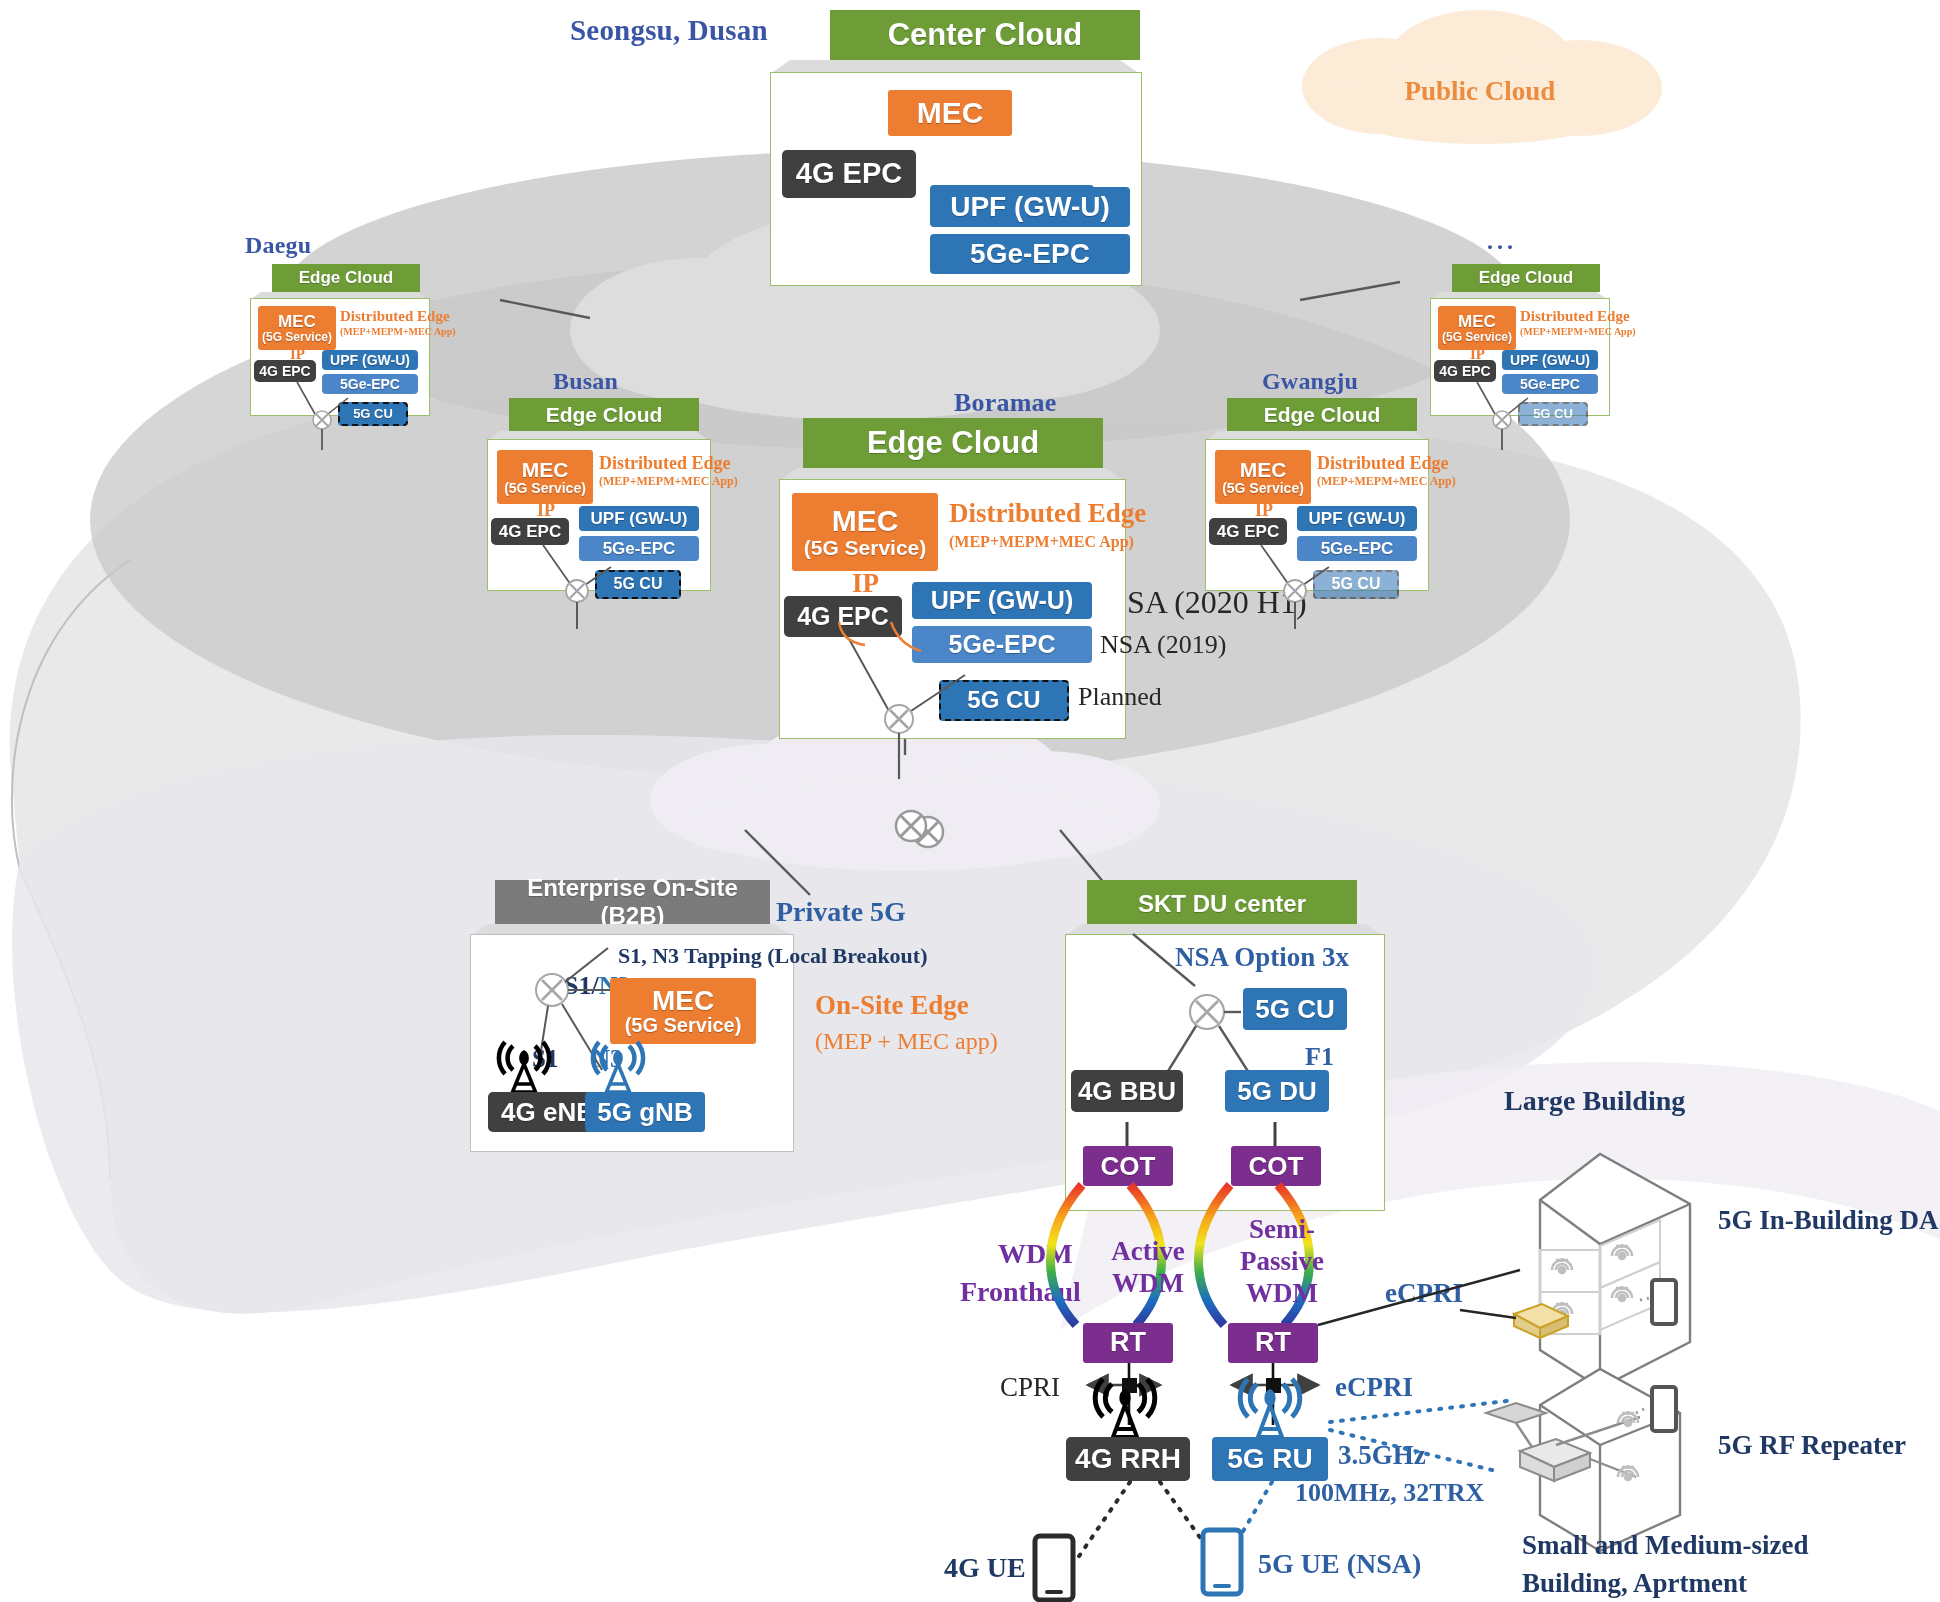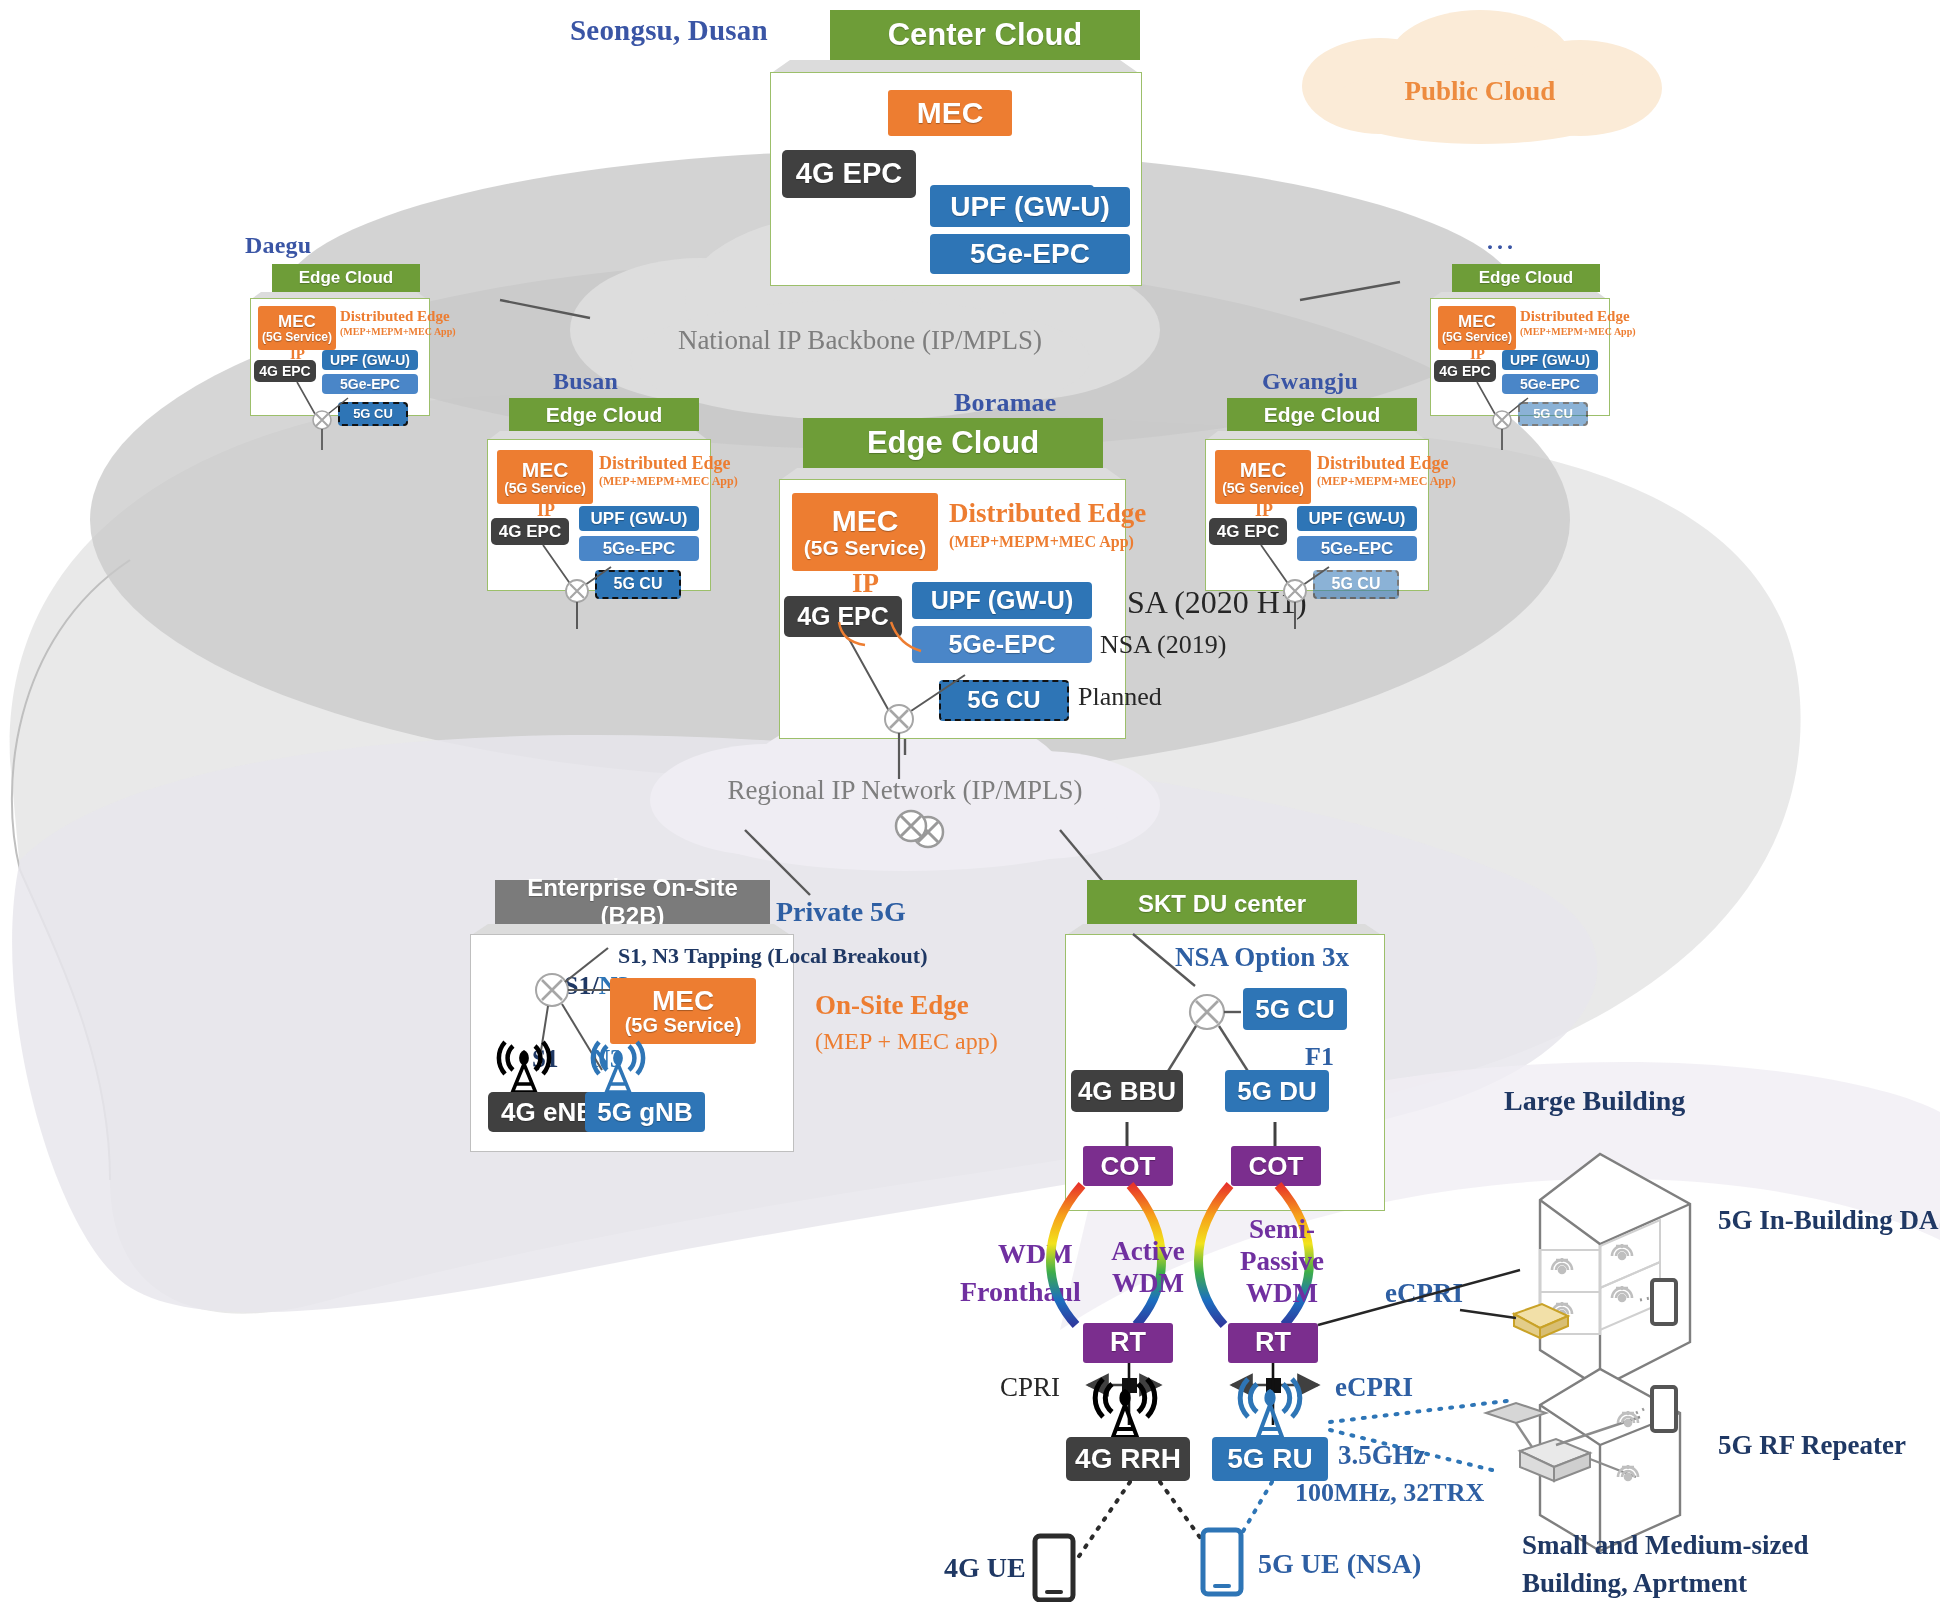--- a/index.html
+++ b/index.html
@@ -93,23 +93,21 @@
     <line x1="500" y1="300" x2="590" y2="318" stroke="#595959" stroke-width="2.4"></line>
     <line x1="1300" y1="300" x2="1400" y2="282" stroke="#595959" stroke-width="2.4"></line>
     <line x1="905" y1="720" x2="905" y2="755" stroke="#595959" stroke-width="2.4"></line>
     <line x1="905" y1="295" x2="905" y2="240" stroke="#595959" stroke-width="0"></line>
     <line x1="745" y1="830" x2="810" y2="895" stroke="#595959" stroke-width="2.4"></line>
     <line x1="1060" y1="830" x2="1110" y2="890" stroke="#595959" stroke-width="2.4"></line>
   </svg>
 
   <div class="lbl abs" style="left:1370px;top:76px;width:220px;text-align:center;font-size:27px;color:#ED8B3F;font-weight:bold;">Public Cloud</div>
 
-  <div class="lbl abs gray" style="left:620px;top:325px;width:480px;text-align:center;font-size:27px;">National IP Backbone (IP/MPLS)</div>
-
-  <div class="lbl abs gray" style="left:680px;top:775px;width:450px;text-align:center;font-size:27px;">Regional IP Network (IP/MPLS)</div>
+
   <svg class="abs" style="left:905px;top:812px;width:46px;height:40px;">
     <circle cx="23" cy="20" r="15" fill="#fff" stroke="#9A9A9A" stroke-width="2.5"></circle>
     <path d="M13 10 L33 30 M33 10 L13 30" stroke="#9A9A9A" stroke-width="3"></path>
   </svg>
   <svg class="abs" style="left:888px;top:806px;width:46px;height:40px;">
     <circle cx="23" cy="20" r="15" fill="#fff" stroke="#9A9A9A" stroke-width="2.5"></circle>
     <path d="M13 10 L33 30 M33 10 L13 30" stroke="#9A9A9A" stroke-width="3"></path>
   </svg>
 
   <div class="lbl abs city" style="left:570px;top:14px;font-size:29px;">Seongsu, Dusan</div>

